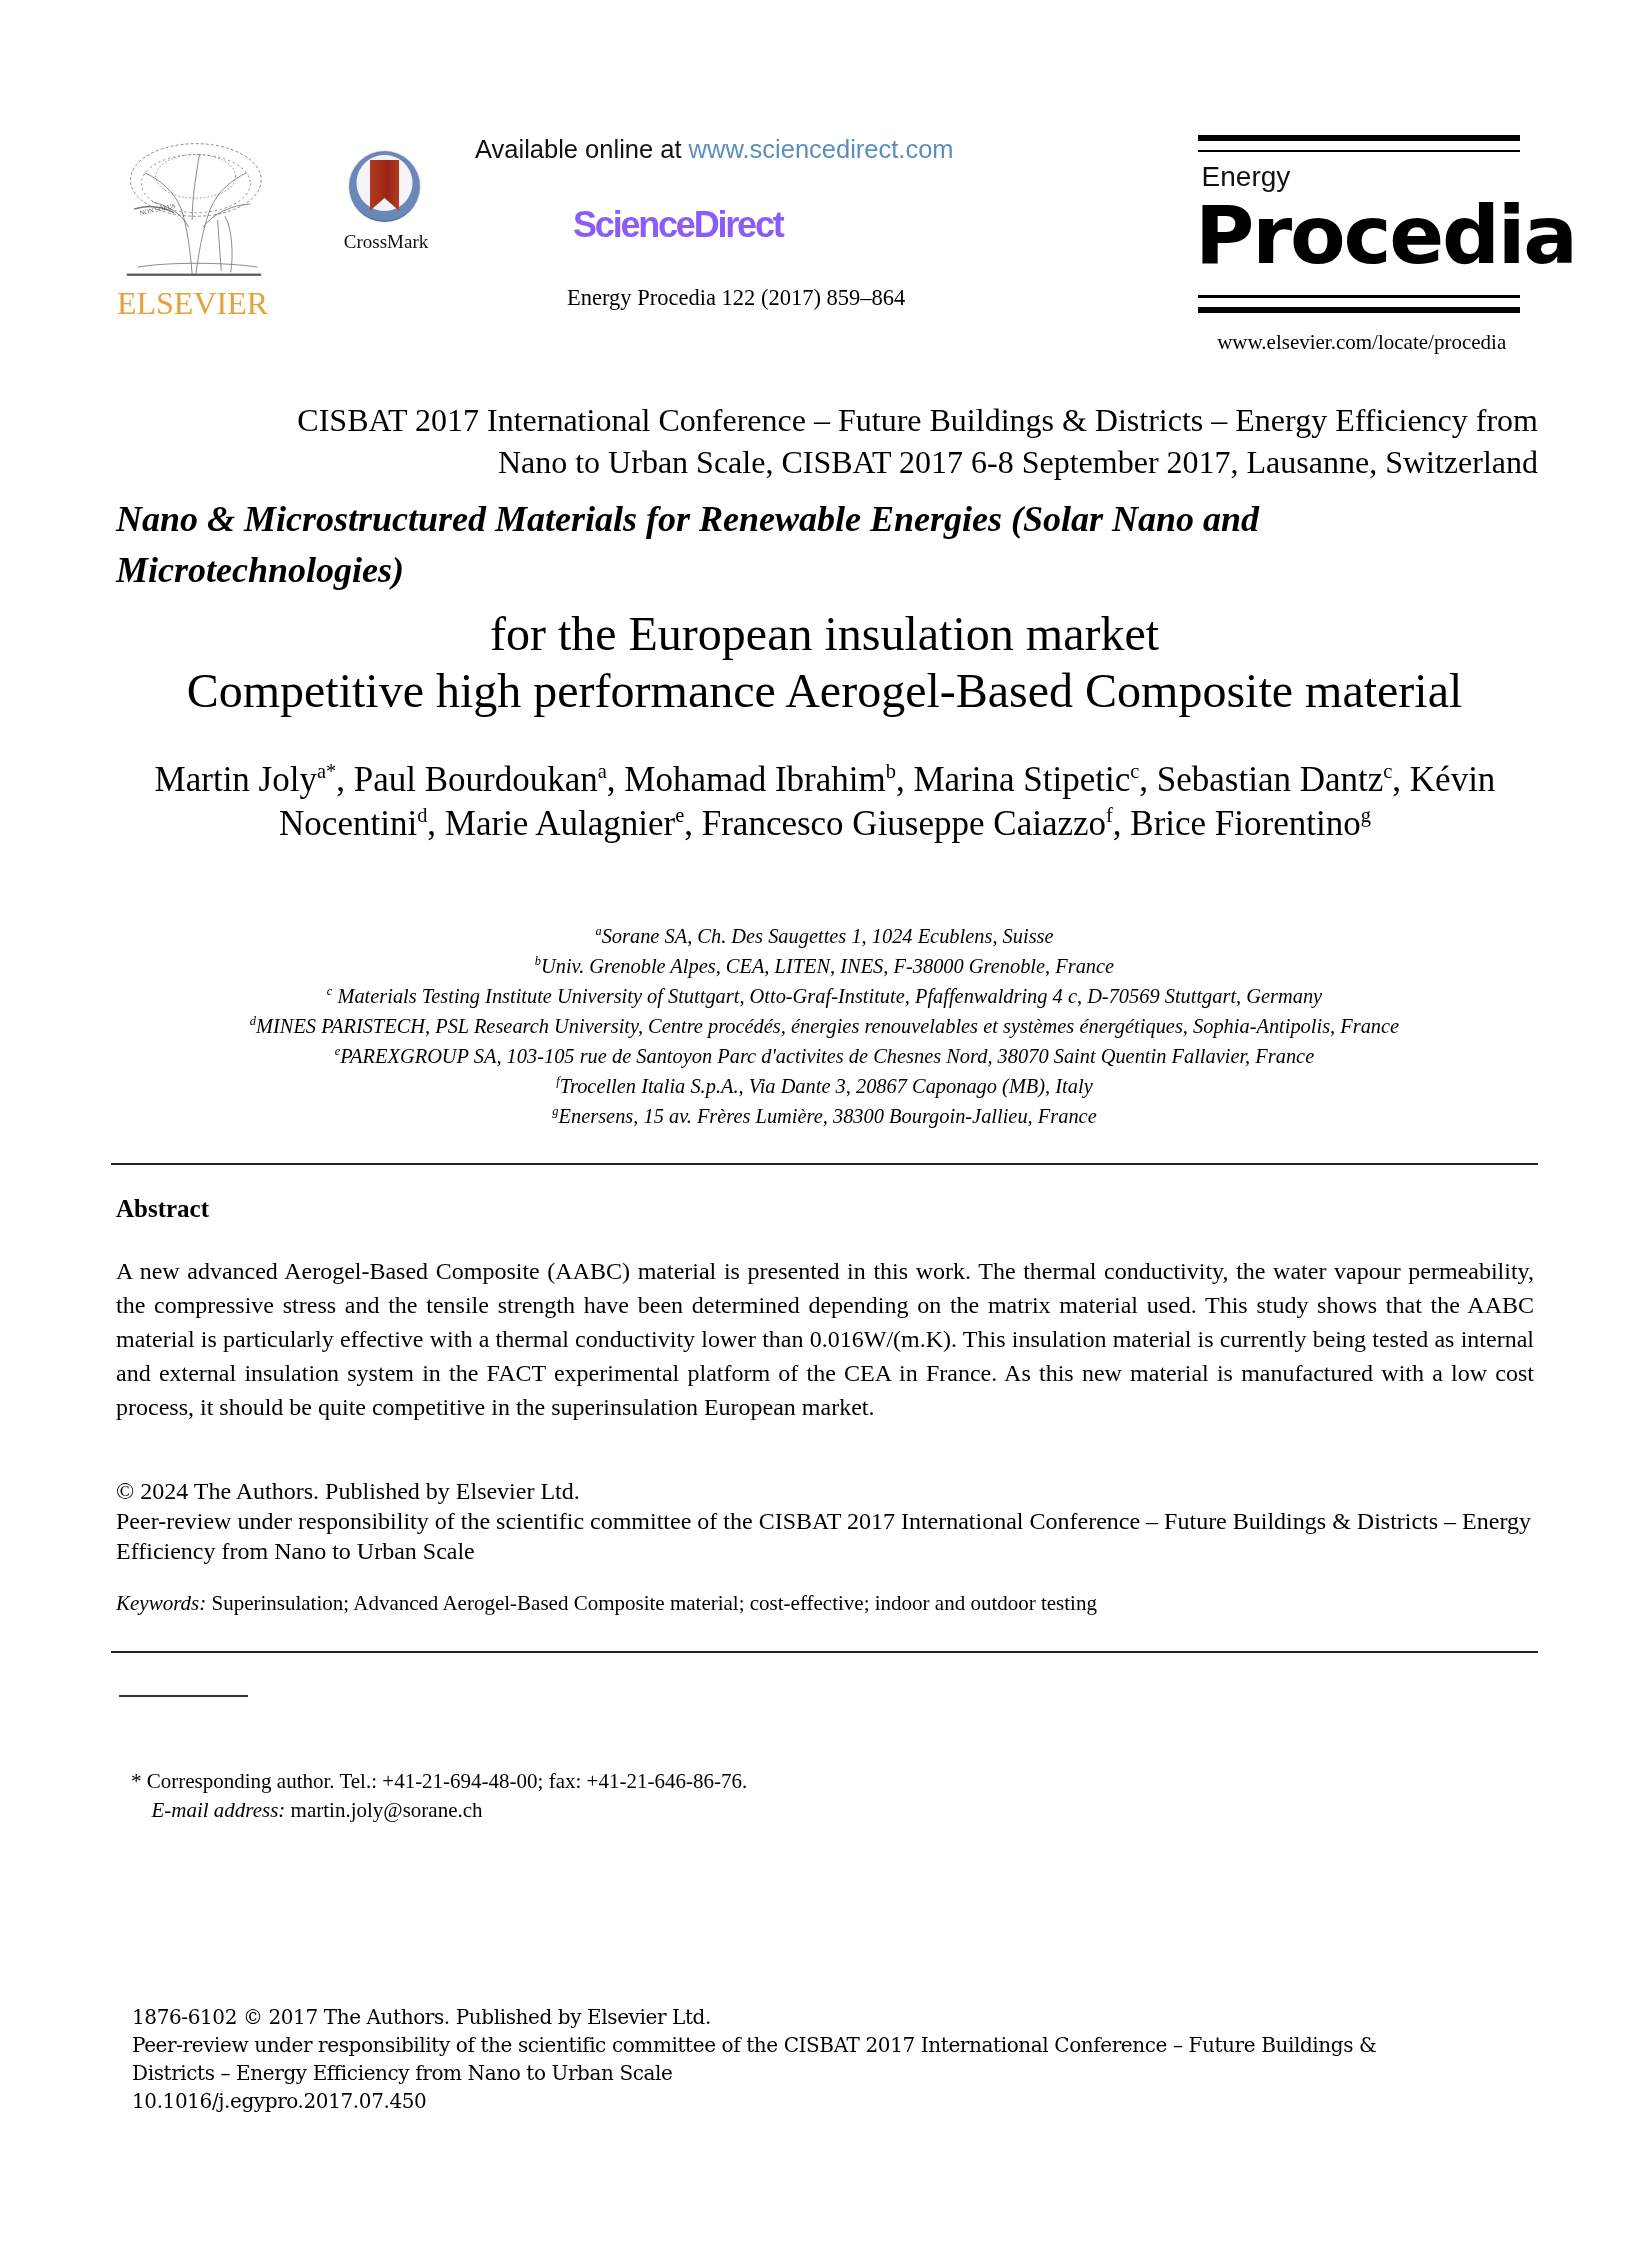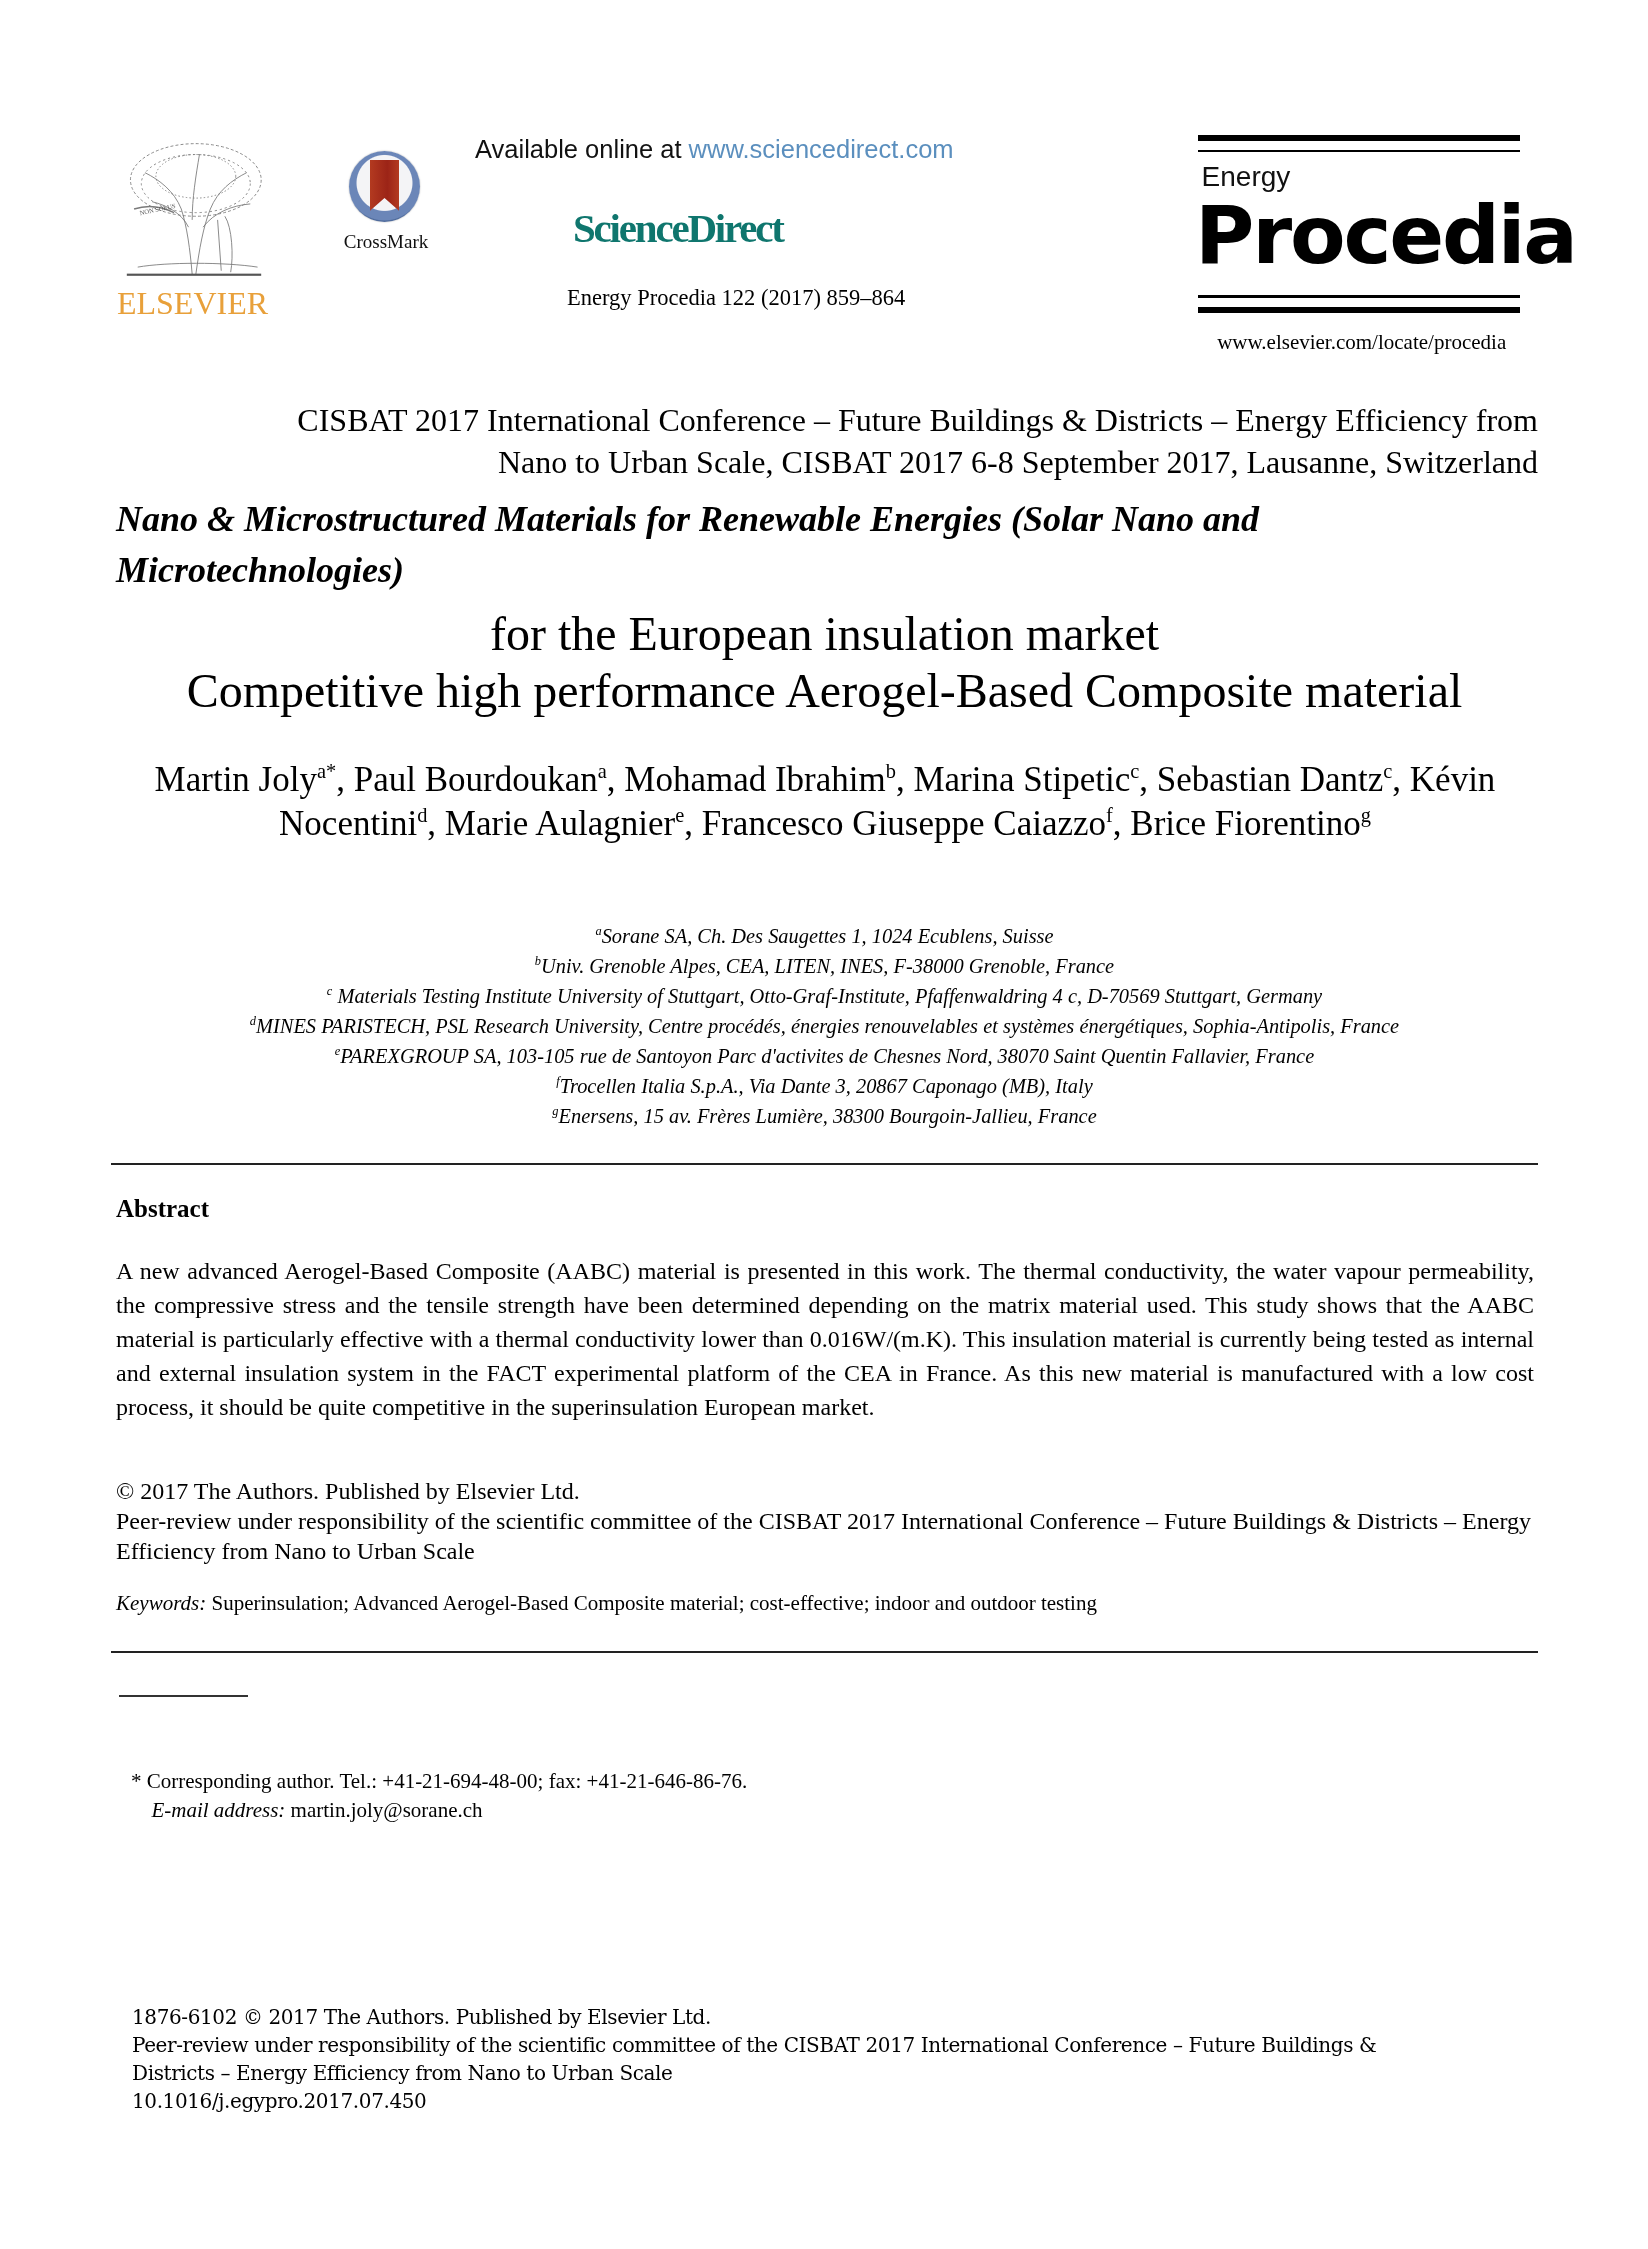--- a/index.html
+++ b/index.html
@@ -12,21 +12,21 @@
   #elsevier-word { position: absolute; left: 0; top: 145px; width: 153px; text-align: center; font-family: "Liberation Serif", serif; font-size: 32px; color: #e8a03a; letter-spacing: 0px; }
 
   #crossmark { left: 337px; top: 151px; width: 98px; height: 109px; }
   #crossmark-circle { position: absolute; left: 12.4px; top: 0; width: 71px; height: 71px; border-radius: 50%; background: radial-gradient(circle at 50% 45%, #f4f4f6 0 52%, #6b86b8 54% 70%, #4f6b9c 72%); box-shadow: 0 0 1.5px #999; }
   #crossmark-ribbon { position: absolute; left: 33px; top: 8.7px; width: 29px; height: 51px; background: linear-gradient(90deg, #b33a20, #9c2417 60%, #b33a20); clip-path: polygon(0 0, 100% 0, 100% 100%, 50% 75%, 0 100%); }
   #crossmark-label { position: absolute; left: 0; top: 80px; width: 98px; text-align: center; font-family: "Liberation Serif", serif; font-size: 19px; color: #111; }
 
   #available-online { left: 475px; top: 135px; font-family: "Liberation Sans", sans-serif; font-size: 25.5px; color: #111; white-space: nowrap; }
   #available-online .link { color: #5b8fbe; }
 
-  #sciencedirect-logo { left: 573px; top: 204px; font-family: Liberation Serif, serif; font-weight: bold; font-size: 41px; letter-spacing: -2.2px; color: #0f766e; white-space: nowrap; }
+  #sciencedirect-logo { left: 573px; top: 204px; font-family: Liberation Sans, sans-serif; font-weight: bold; font-size: 36px; letter-spacing: -2.2px; color: #8b5cf6; white-space: nowrap; }
 
   #journal-ref { left: 567px; top: 285px; font-family: "Liberation Serif", serif; font-size: 22.5px; white-space: nowrap; }
 
   #procedia-block { left: 1198px; top: 135px; width: 322px; height: 233px; }
   .pb-rule { position: absolute; left: 0; width: 322px; background: #000; }
   #procedia-energy { position: absolute; left: 3.6px; top: 26px; font-family: "Liberation Sans", sans-serif; font-size: 28px; color: #111; }
   #procedia-word { position: absolute; left: -2.9px; top: 60px; font-family: "DejaVu Sans", sans-serif; font-weight: bold; font-size: 81px; letter-spacing: -2.2px; line-height: 1; color: #000; }
   #procedia-url { position: absolute; left: -7.3px; top: 195px; width: 342px; text-align: center; font-family: "Liberation Serif", serif; font-size: 21px; }
 
   
@@ -131,21 +131,21 @@
   <div><sup>f</sup><span>Trocellen Italia S.p.A., Via Dante 3, 20867 Caponago (MB), Italy</span></div>
   <div><sup>g</sup><span>Enersens, 15 av. Frères Lumière, 38300 Bourgoin-Jallieu, France</span></div>
 </div>
 
 <div id="rule-top" class="hrule"></div>
 
 <div id="abstract-heading" class="abs">Abstract</div>
 <div id="abstract-body" class="abs">A new advanced Aerogel-Based Composite (AABC) material is presented in this work. The thermal conductivity, the water vapour permeability, the compressive stress and the tensile strength have been determined depending on the matrix material used. This study shows that the AABC material is particularly effective with a thermal conductivity lower than 0.016W/(m.K). This insulation material is currently being tested as internal and external insulation system in the FACT experimental platform of the CEA in France. As this new material is manufactured with a low cost process, it should be quite competitive in the superinsulation European market.</div>
 
 <div id="copyright-block" class="abs">
-  <div>© 2017 The Authors. Published by Elsevier Ltd.</div>
+  <div>© 2024 The Authors. Published by Elsevier Ltd.</div>
   <div>Peer-review under responsibility of the scientific committee of the CISBAT 2017 International Conference – Future Buildings &amp; Districts – Energy Efficiency from Nano to Urban Scale</div>
 </div>
 
 <div id="keywords" class="abs">
   <span class="kw-label">Keywords:</span><span> Superinsulation; Advanced Aerogel-Based Composite material; cost-effective; indoor and outdoor testing</span>
 </div>
 
 <div id="rule-bottom" class="hrule"></div>
 <div id="rule-footnote" class="abs"></div>
 

